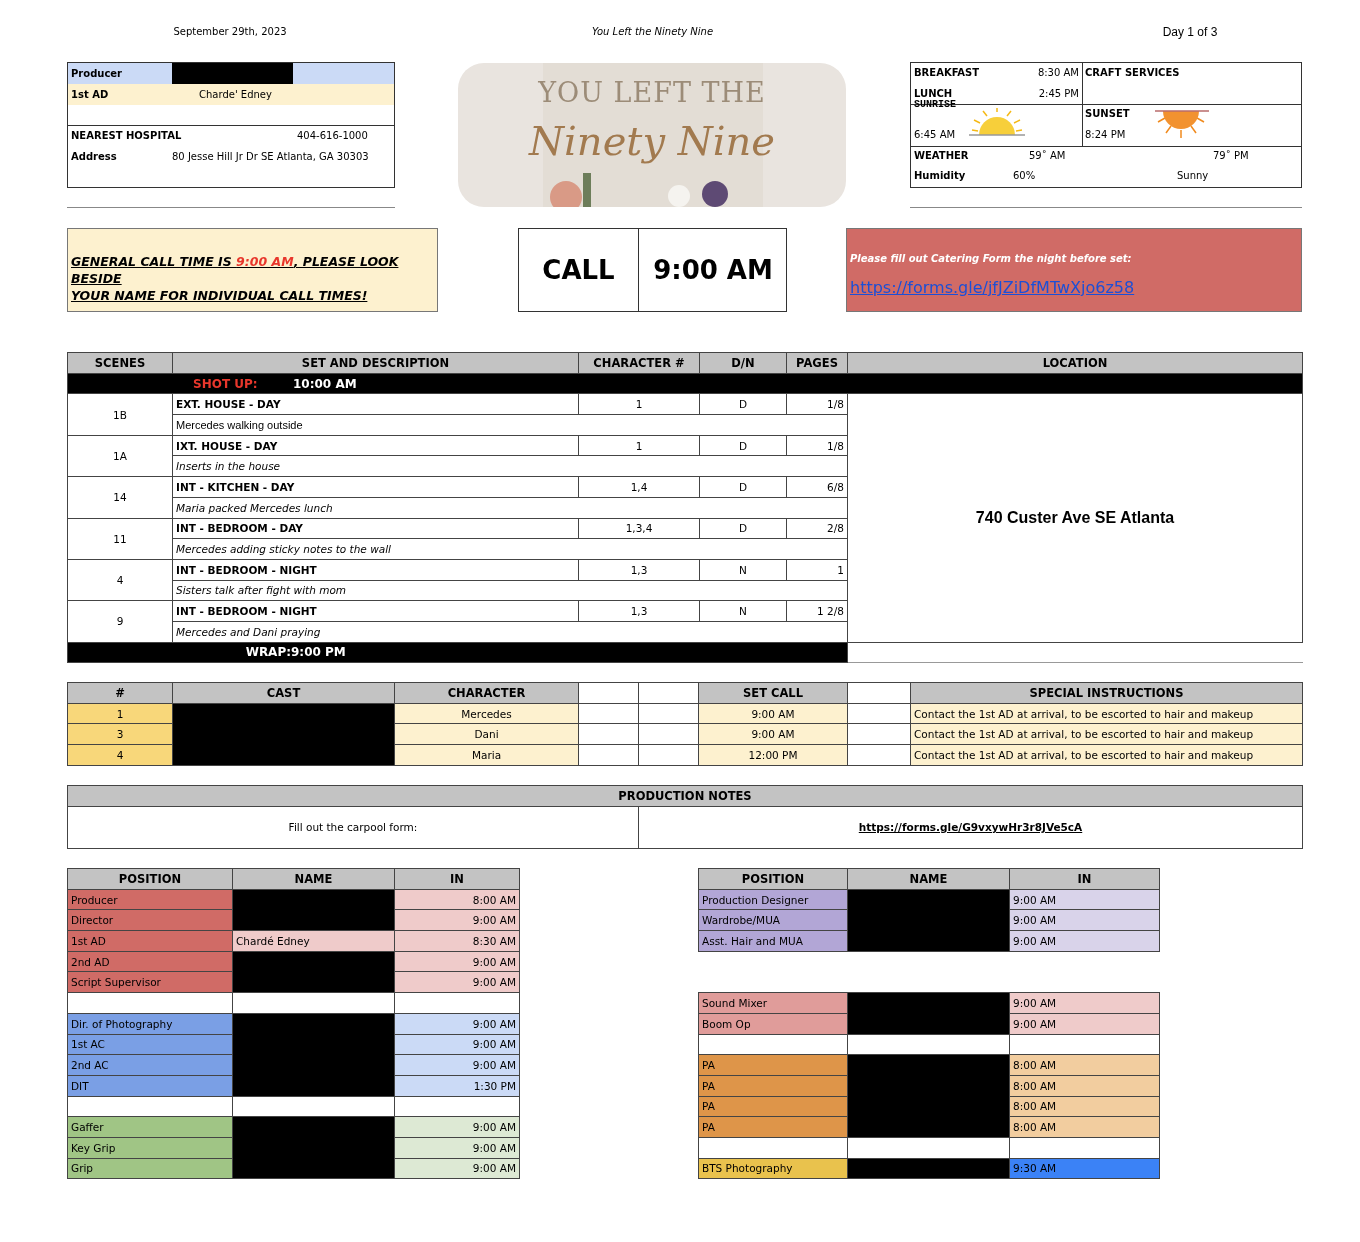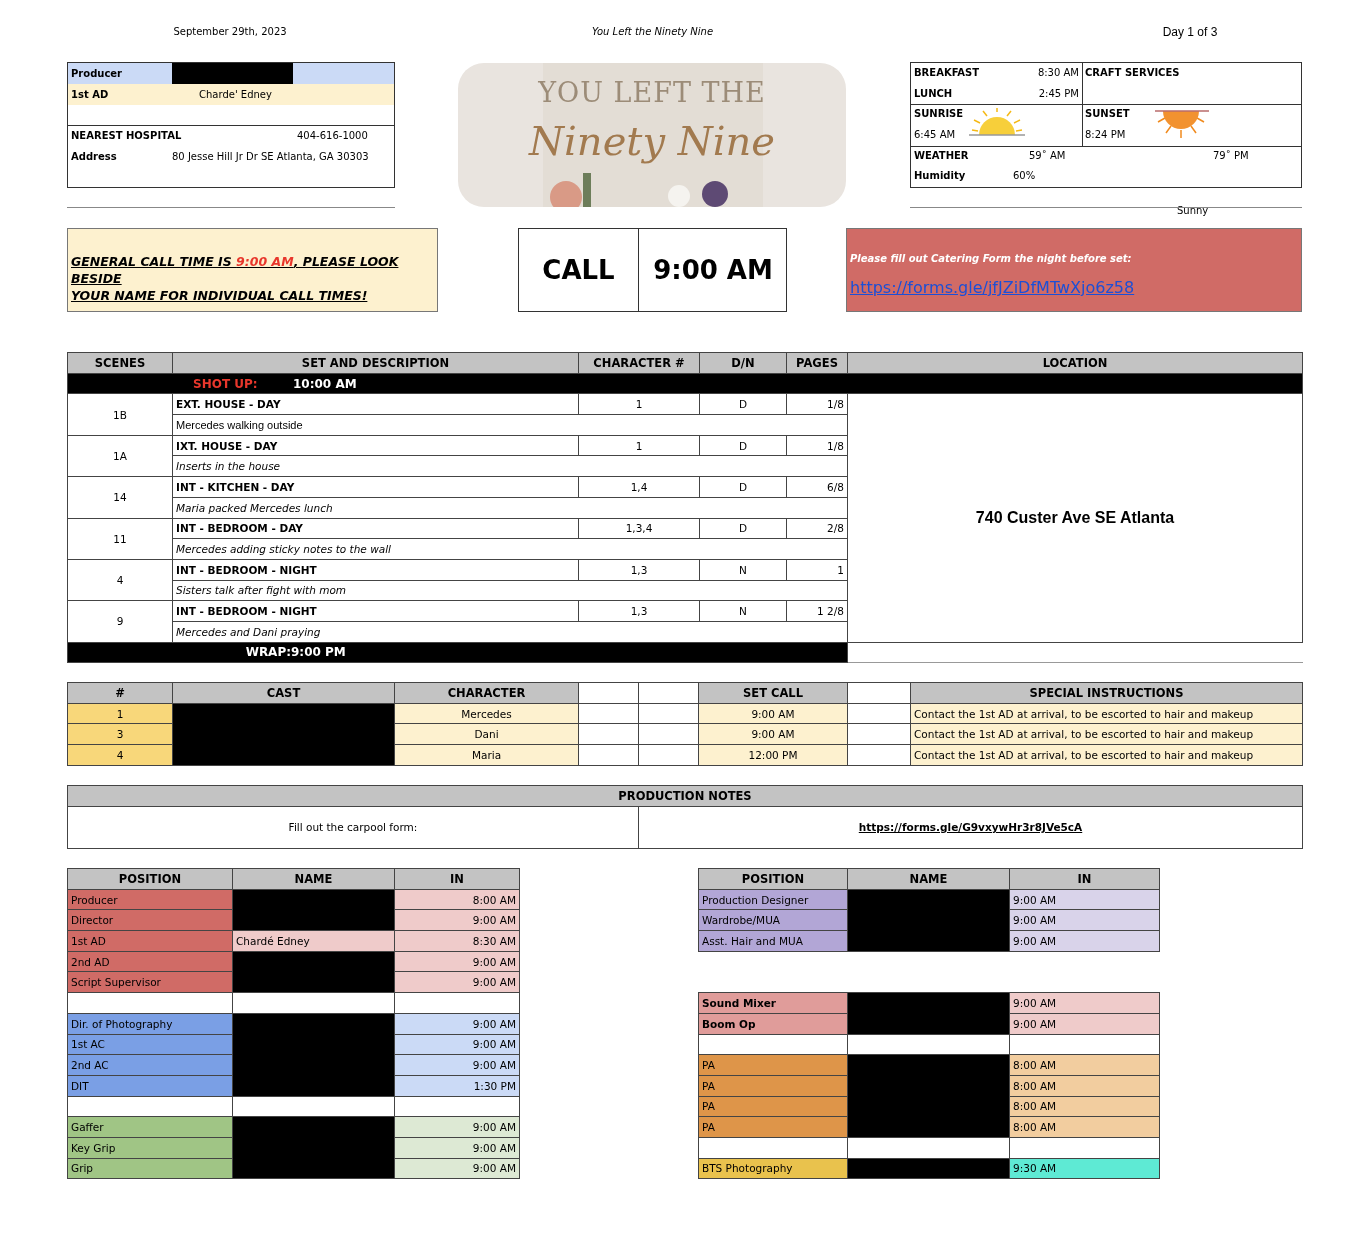--- a/index.html
+++ b/index.html
@@ -62,26 +62,26 @@
   .crew-r { left: 698px; top: 868px; width: 461px; }
   .crew td { height: 20.7px; }
   .redb { background: #d06b66; }
   .redl { background: #efcbca; }
   .blu { background: #7a9fe5; }
   .blul { background: #cbdaf6; }
   .grn { background: #a0c585; }
   .grnl { background: #dde9d4; }
   .pur { background: #b2a6d6; }
   .purl { background: #d9d3ea; }
-  .pnk { background: #e09c9a; font-weight: bold; }
+  .pnk { background: #e09c9a; }
   .pnkl { background: #efcbca; }
   .org { background: #de9549; }
   .orgl { background: #f2cd9f; }
   .yel { background: #e9c24d; }
-  .yell { background: #5eead4; }
+  .yell { background: #3b82f6; }
   .nob td { border: none; height: 20px; }
 </style>
 </head>
 <body>
 
 <div class="abs top-date">September 29th, 2023</div>
 <div class="abs top-title">You Left the Ninety Nine</div>
 <div class="abs top-day">Day 1 of 3</div>
 
 <div class="abs infobox">
@@ -119,21 +119,21 @@
   <div style="position:absolute;left:171px;top:0;width:1px;height:83px;background:#333;"></div>
   <div style="position:absolute;left:0;top:41px;width:100%;height:1px;background:#333;"></div>
   <div style="position:absolute;left:0;top:83px;width:100%;height:1px;background:#333;"></div>
 
   <span class="cell b" style="left:3px;top:4px;">BREAKFAST</span>
   <span class="cell" style="left:110px;top:4px;width:58px;text-align:right;">8:30 AM</span>
   <span class="cell b" style="left:174px;top:4px;">CRAFT SERVICES</span>
   <span class="cell b" style="left:3px;top:25px;">LUNCH</span>
   <span class="cell" style="left:110px;top:25px;width:58px;text-align:right;">2:45 PM</span>
 
-  <span class="cell b" style="left:3px;top:45px;">SUNRISE</span>
+  <span class="cell b" style="left:3px;top:36px;font-family:Liberation Mono, monospace;">SUNRISE</span>
   <span class="cell" style="left:3px;top:66px;">6:45 AM</span>
   <span class="cell" style="left:58px;top:45px;">
     <svg width="60" height="30" viewBox="0 0 60 30">
       <g stroke="#f5b915" stroke-width="1.5">
         <line x1="28" y1="4" x2="28" y2="0"></line>
           <line x1="18" y1="8" x2="14" y2="3"></line>
           <line x1="38" y1="8" x2="42" y2="3"></line>
         <line x1="11" y1="15" x2="5" y2="12"></line>
           <line x1="45" y1="15" x2="51" y2="12"></line>
           <line x1="9" y1="23" x2="3" y2="22"></line>
@@ -157,21 +157,21 @@
       <path d="M 8 3 A 18 18 0 0 0 44 3 Z" fill="#f29230"></path>
       <line x1="0" y1="3" x2="54" y2="3" stroke="#b86b6b" stroke-width="1.5"></line>
     </svg>
   </span>
 
   <span class="cell b" style="left:3px;top:87px;">WEATHER</span>
   <span class="cell" style="left:118px;top:87px;">59˚ AM</span>
   <span class="cell" style="left:302px;top:87px;">79˚ PM</span>
   <span class="cell b" style="left:3px;top:107px;">Humidity</span>
   <span class="cell" style="left:102px;top:107px;">60%</span>
-  <span class="cell" style="left:266px;top:107px;margin-top:35px;">Sunny</span>
+  <span class="cell" style="left:266px;top:107px;">Sunny</span>
 </div>
 <div class="hr-line" style="left:910px;top:207px;width:392px;"></div>
 
 <div class="abs genbox">
   <div class="txt">
     <span>GENERAL  CALL TIME IS </span><span class="red">9:00 AM</span><span>, PLEASE LOOK BESIDE</span><br>
     <span>YOUR NAME FOR  INDIVIDUAL CALL TIMES!</span>
   </div>
 </div>
 

